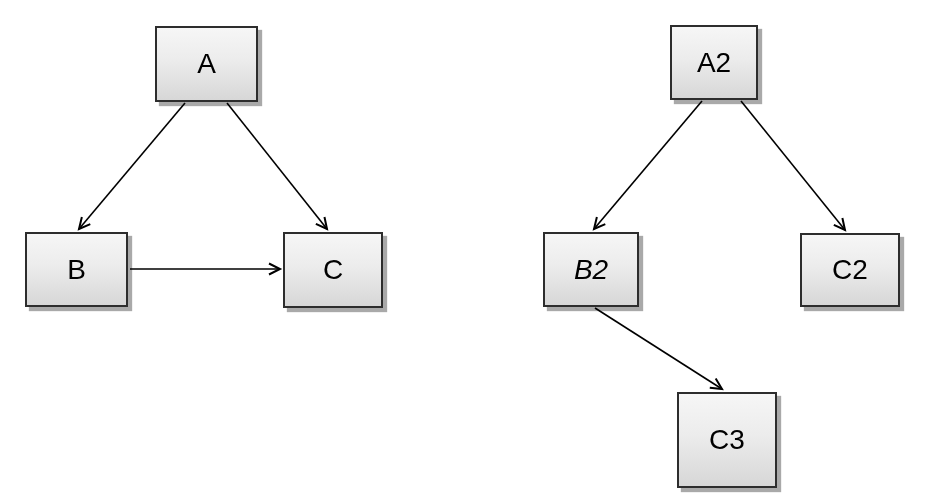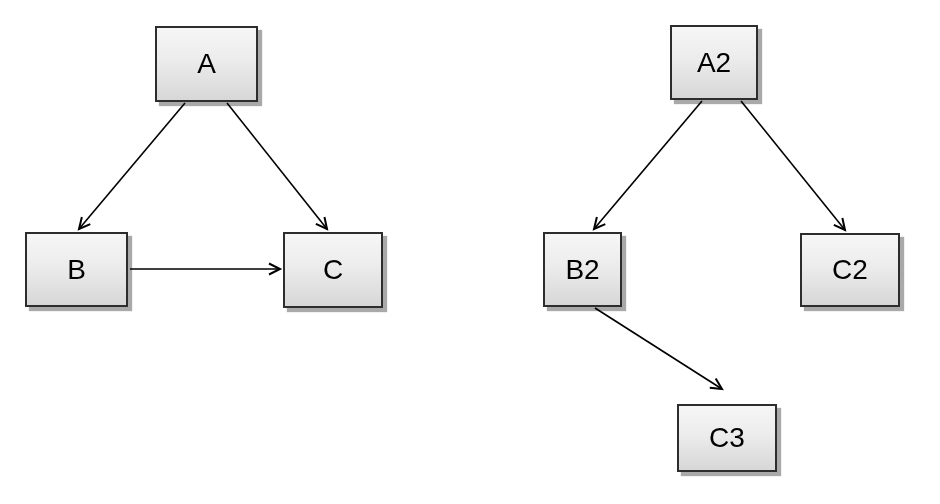--- a/index.html
+++ b/index.html
@@ -39,23 +39,23 @@
 </style>
 </head>
 <body>
 
 <div id="canvas">
   <div id="nodes-layer">
       <div class="node" style="left: 155px; top: 26px; width: 103px; height: 76px;">A</div>
       <div class="node" style="left: 25px; top: 232px; width: 103px; height: 75px;">B</div>
       <div class="node" style="left: 283px; top: 232px; width: 100px; height: 76px;">C</div>
       <div class="node" style="left: 670px; top: 25px; width: 88px; height: 75px;">A2</div>
-      <div class="node" style="left: 543px; top: 232px; width: 79px; height: 75px;">B2</div>
+      <div class="node" style="left: 543px; top: 232px; width: 96px; height: 75px; font-style: italic;">B2</div>
       <div class="node" style="left: 800px; top: 233px; width: 100px; height: 74px; text-align: center;">C2</div>
-      <div class="node" style="left: 677px; top: 404px; width: 100px; height: 68px; text-align: right;">C3</div>
+      <div class="node" style="left: 677px; top: 392px; width: 100px; height: 96px; text-align: right;">C3</div>
     </div>
   <svg id="edges-layer" xmlns="http://www.w3.org/2000/svg" viewBox="0 0 940 504">
     <defs>
       <marker id="arrow-open" markerUnits="userSpaceOnUse" markerWidth="16" markerHeight="16" refX="13" refY="7" orient="auto">
         <path d="M2,1.5 L13,7 L2,12.5" fill="none" stroke="#000000" stroke-width="2"></path>
       </marker>
     </defs>
     <g id="edge-group">
         <line x1="185" y1="103" x2="79" y2="229" stroke="#000000" stroke-width="1.6" marker-end="url(#arrow-open)"></line>
         <line x1="227" y1="103" x2="327" y2="229" stroke="#000000" stroke-width="1.6" marker-end="url(#arrow-open)"></line>

